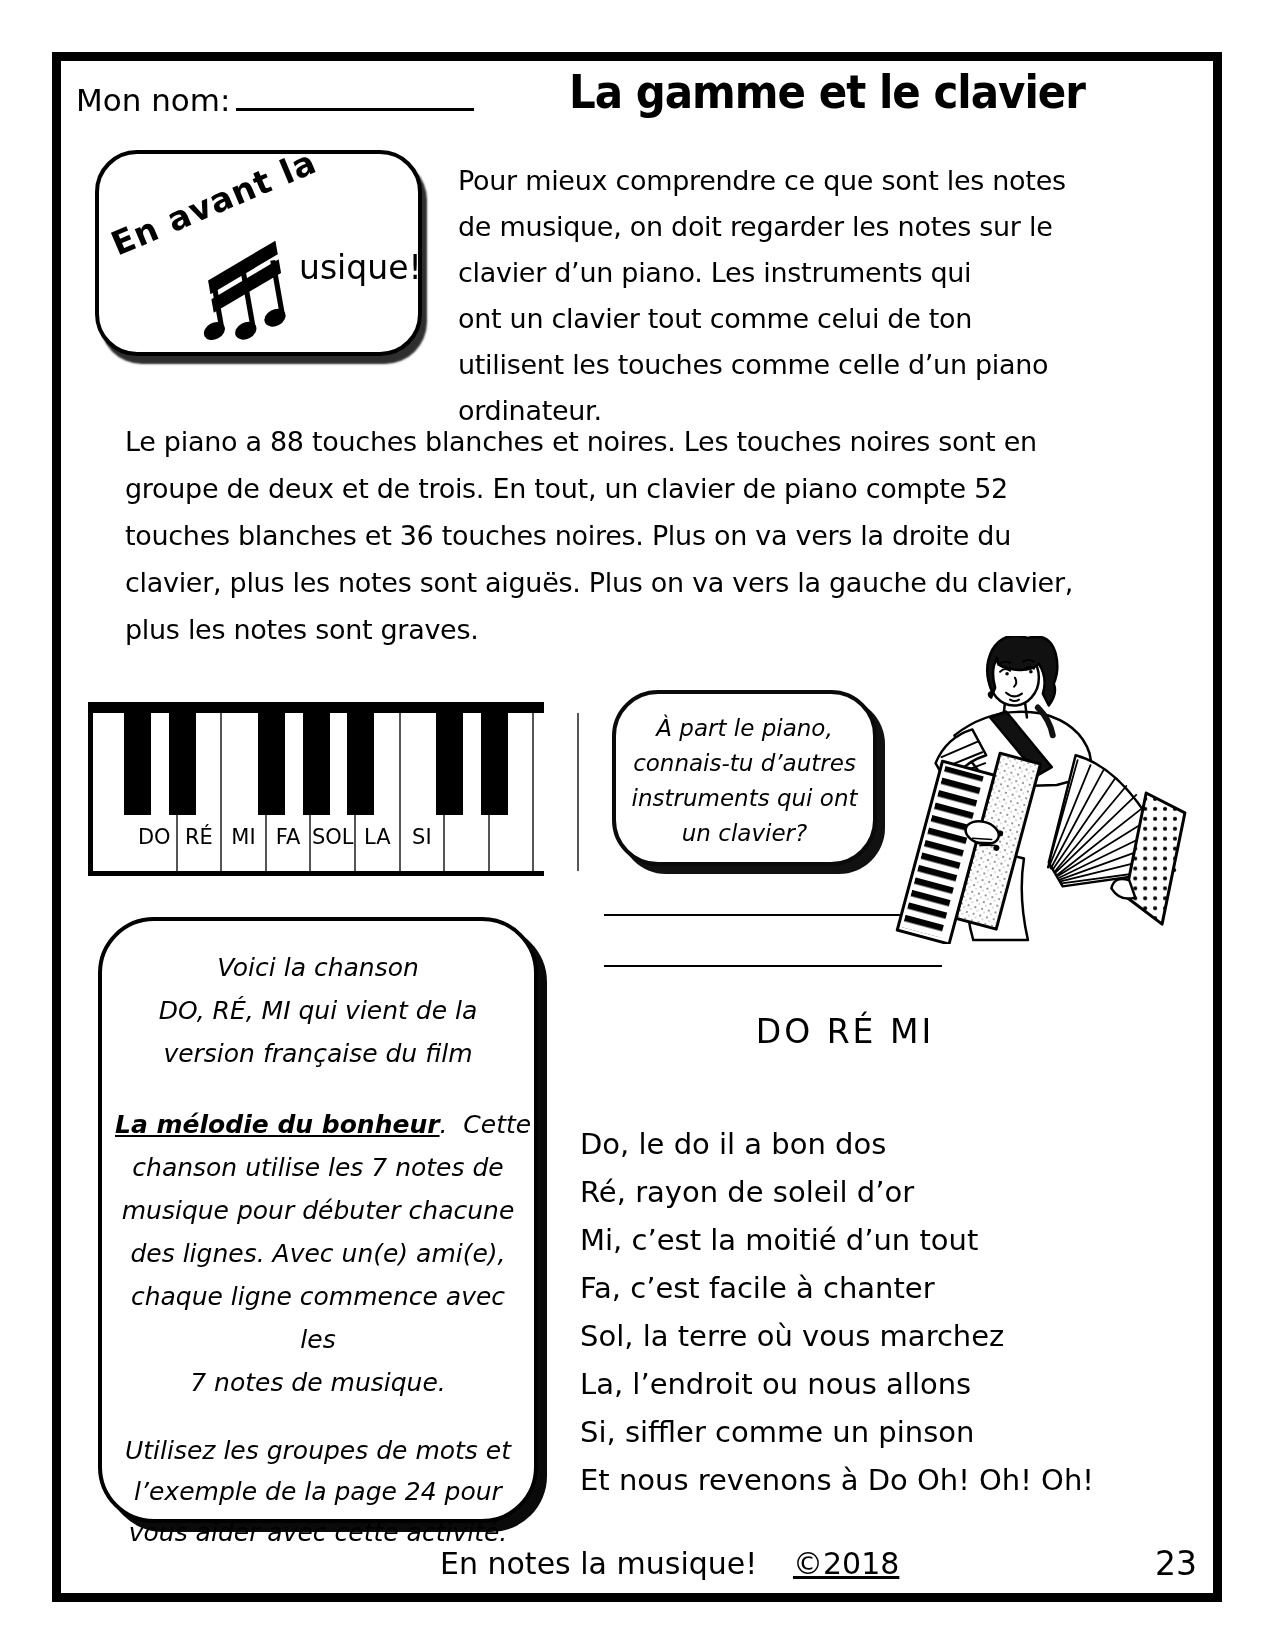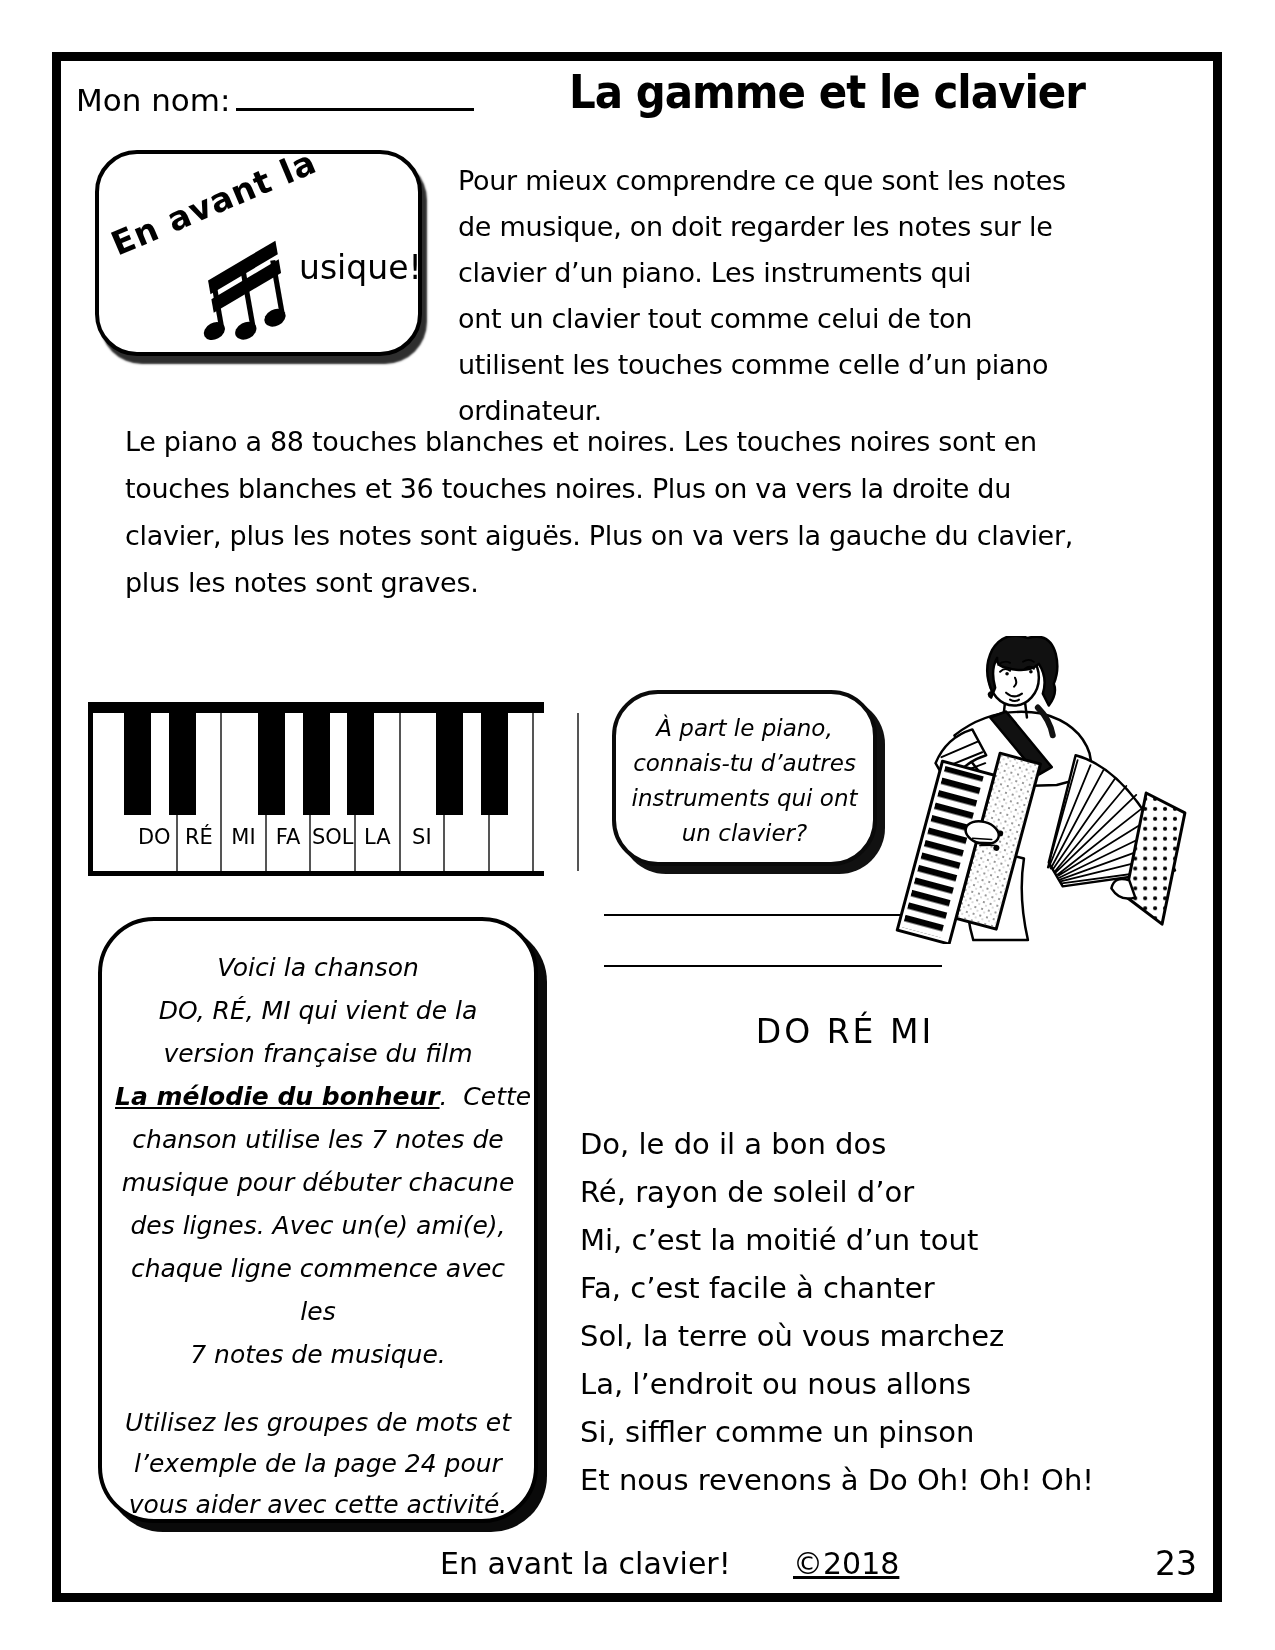--- a/index.html
+++ b/index.html
@@ -45,21 +45,21 @@
   .answer-line{border-top:2.5px solid #000;height:0;}
   .song-heading{left:645px;top:1012px;width:400px;text-align:center;font-size:33px;letter-spacing:3px;white-space:nowrap;}
   .lyrics{left:580px;top:1104px;width:560px;text-align:left;font-size:29px;line-height:48px;margin-top:16px;}
   .lyrics div{white-space:nowrap;}
   .song-box{
     left:98px;top:917px;width:440px;height:606px;box-sizing:border-box;
     border:4px solid #000;border-radius:56px;background:#fff;box-shadow:9px 9px 0 #0a0a0a;
     padding:25px 13px 0 13px;text-align:center;
     font-style:italic;font-size:25px;line-height:43px;
   }
-  .song-box .film-line{white-space:nowrap;}
+  .song-box .film-line{white-space:nowrap;margin-top:28px;}
   .film-title{font-weight:bold;text-decoration:underline;}
   .after-film{white-space:pre;}
   .song-box .second{margin-top:26px;line-height:41px;}
   .footer-left{left:440px;top:1546px;font-size:30px;white-space:nowrap;}
   .footer-copy{left:793px;top:1546px;font-size:30px;white-space:nowrap;text-decoration:underline;}
   .footer-page{left:1125px;top:1544px;width:72px;text-align:right;font-size:33px;}
   svg{display:block;}
 </style>
 </head>
 <body>
@@ -93,20 +93,21 @@
     <div>Pour mieux comprendre ce que sont les notes</div>
     <div>de musique, on doit regarder les notes sur le</div>
     <div>clavier d’un piano. Les instruments qui</div>
     <div>ont un clavier tout comme celui de ton</div>
     <div>utilisent les touches comme celle d’un piano</div>
     <div>ordinateur.</div>
   </div>
 
 <div class="abs para kb-para">
     <div>Le piano a 88 touches blanches et noires. Les touches noires sont en</div>
+    <div>groupe de deux et de trois. En tout, un clavier de piano compte 52</div>
     <div>touches blanches et 36 touches noires. Plus on va vers la droite du</div>
     <div>clavier, plus les notes sont aiguës. Plus on va vers la gauche du clavier,</div>
     <div>plus les notes sont graves.</div>
   </div>
 
 <div class="abs piano">
   <div class="piano-keys">
       <div class="white-key">
         <span class="key-label">DO</span>
       </div>
@@ -229,15 +230,15 @@
       <div>chaque ligne commence avec les</div>
       <div>7 notes de musique.</div>
     </div>
   <div class="second">
       <div>Utilisez les groupes de mots et</div>
       <div>l’exemple de la page 24 pour</div>
       <div>vous aider avec cette activité.</div>
     </div>
 </div>
 
-<div class="abs footer-left">En avant la clavier!</div>
+<div class="abs footer-left">En notes la musique!</div>
 <div class="abs footer-copy">©2018</div>
 <div class="abs footer-page">23</div>
 
 </body></html>

